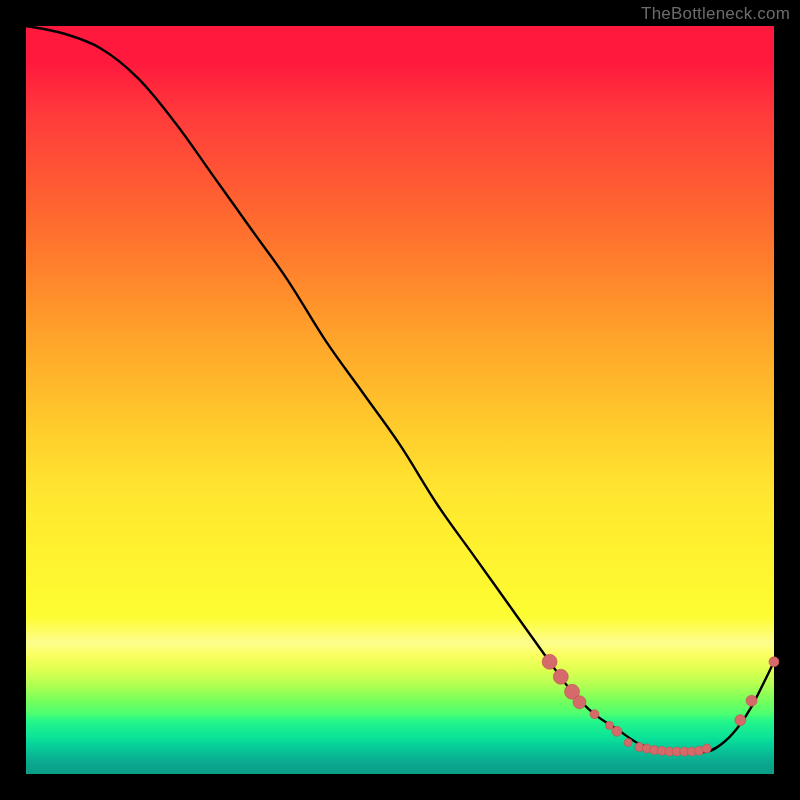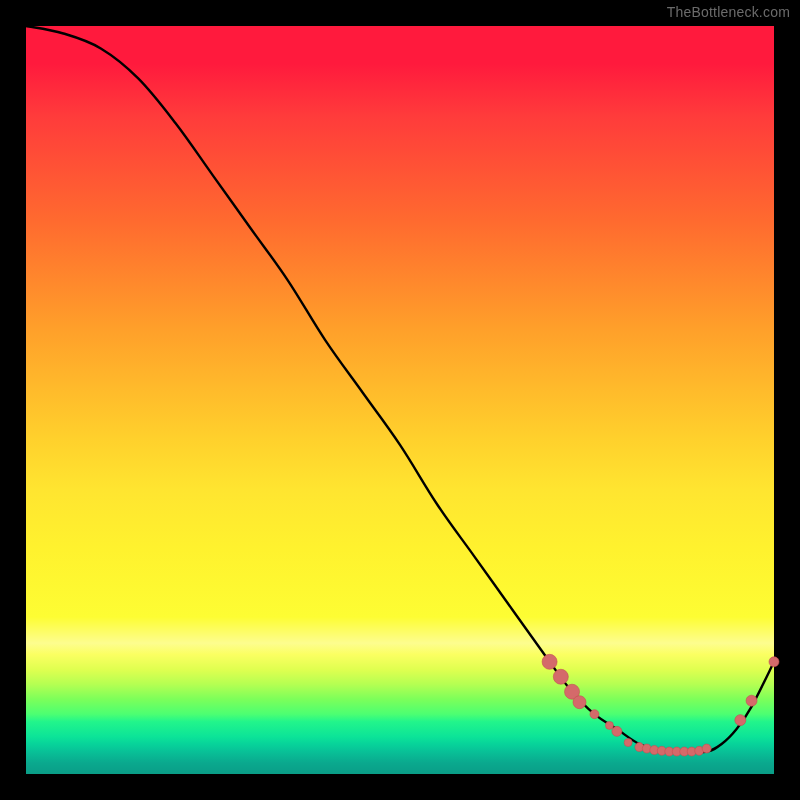--- a/index.html
+++ b/index.html
@@ -44,21 +44,21 @@
       #08c197 97%,
       #0aa98e 98.5%,
       #0a9d87 100%
     );
   }
   .watermark {
     position: absolute;
     top: 4px;
     right: 10px;
     font-family: Arial, Helvetica, sans-serif;
-    font-size: 14px;
+    font-size: 17px;
     color: #6b6b6b;
     font-weight: 500;
     letter-spacing: 0.2px;
     user-select: none;
   }
   svg.curve {
     position: absolute;
     left: 0;
     top: 0;
     width: 748px;

